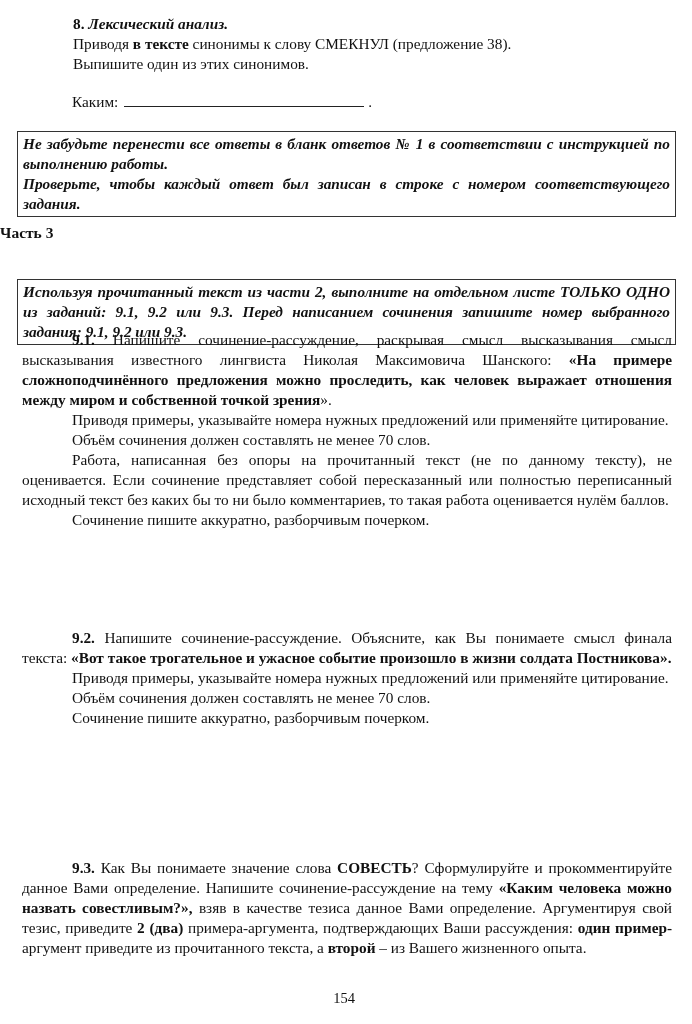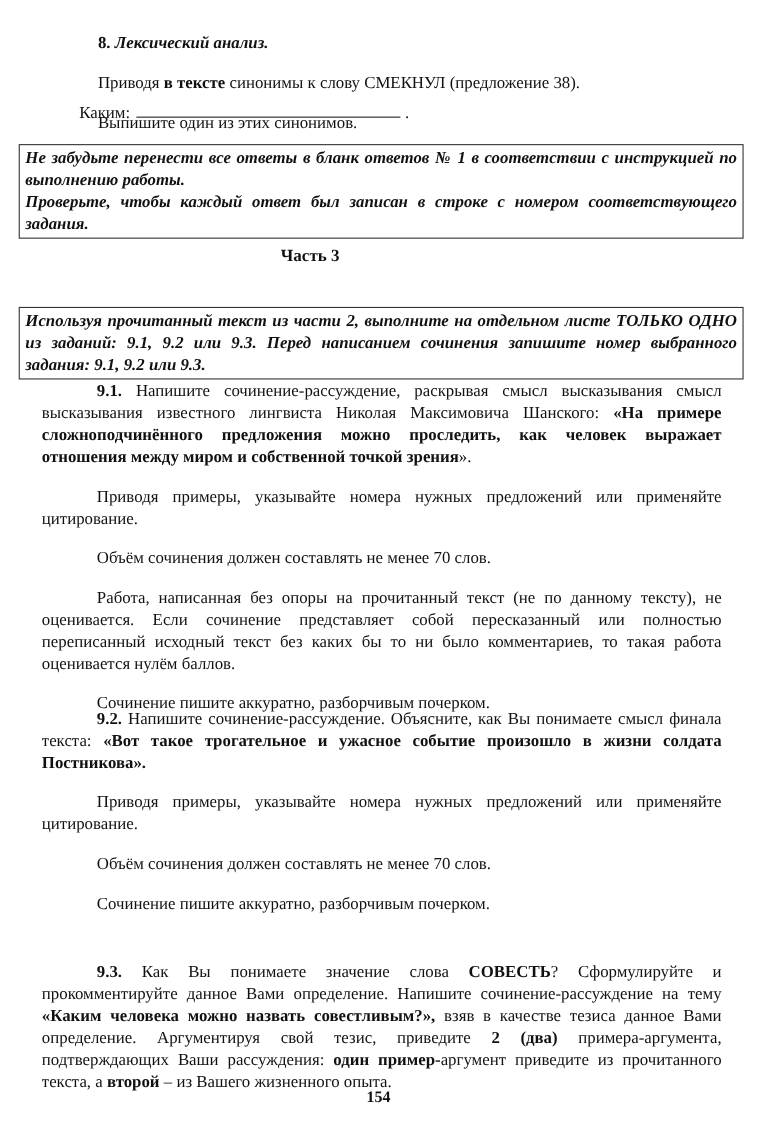--- a/index.html
+++ b/index.html
@@ -1,32 +1,32 @@
 <!DOCTYPE html>
 <html><head>
 <meta charset="utf-8">
 <style>
   html, body { margin: 0; padding: 0; background: #ffffff; }
   body { width: 692px; height: 1024px; position: relative; overflow: hidden;
          font-family: "Liberation Serif", "DejaVu Serif", serif; color: #111; }
   .page { position: absolute; left: 0; top: 0; width: 692px; height: 1024px; }
   .blk { position: absolute; left: 22px; width: 650px; font-size: 15.3px; line-height: 20px; }
-  .p { margin: 16px; text-align: justify; }
+  .p { margin: 0; text-align: justify; }
   .ind { text-indent: 50px; }
   .b { font-weight: bold; }
   .bi { font-weight: bold; font-style: italic; }
   .box { position: absolute; left: 17px; width: 647px; border: 1.3px solid #333;
          padding: 2px 5px 2px 5px; font-size: 15.3px; line-height: 20px;
          font-weight: bold; font-style: italic; text-align: justify; }
-  .title { position: absolute; left: 0; width: 564px; text-align: center; top: 224px;
+  .title { position: absolute; left: 0; width: 564px; top: 224px;
            font-weight: bold; font-size: 15.5px; }
   .answer { position: absolute; left: 72px; top: 92px; font-size: 15.3px; }
   .answer .line { display: inline-block; width: 240px; border-bottom: 1px solid #222;
                   height: 14px; vertical-align: baseline; margin-left: 6px; }
-  .pageno { position: absolute; left: 0; width: 688px; text-align: center; top: 990px; font-size: 14.5px; font-weight: bold; }
+  .pageno { position: absolute; left: 0; width: 688px; text-align: center; top: 990px; font-size: 14.5px; }
 </style>
 </head>
 <body>
 
 <div class="page">
 
   <div class="blk" style="top:14px; left:73px; width:560px;">
     <p class="p">
       <span class="b">8.</span>
       <span class="bi">Лексический анализ.</span>

